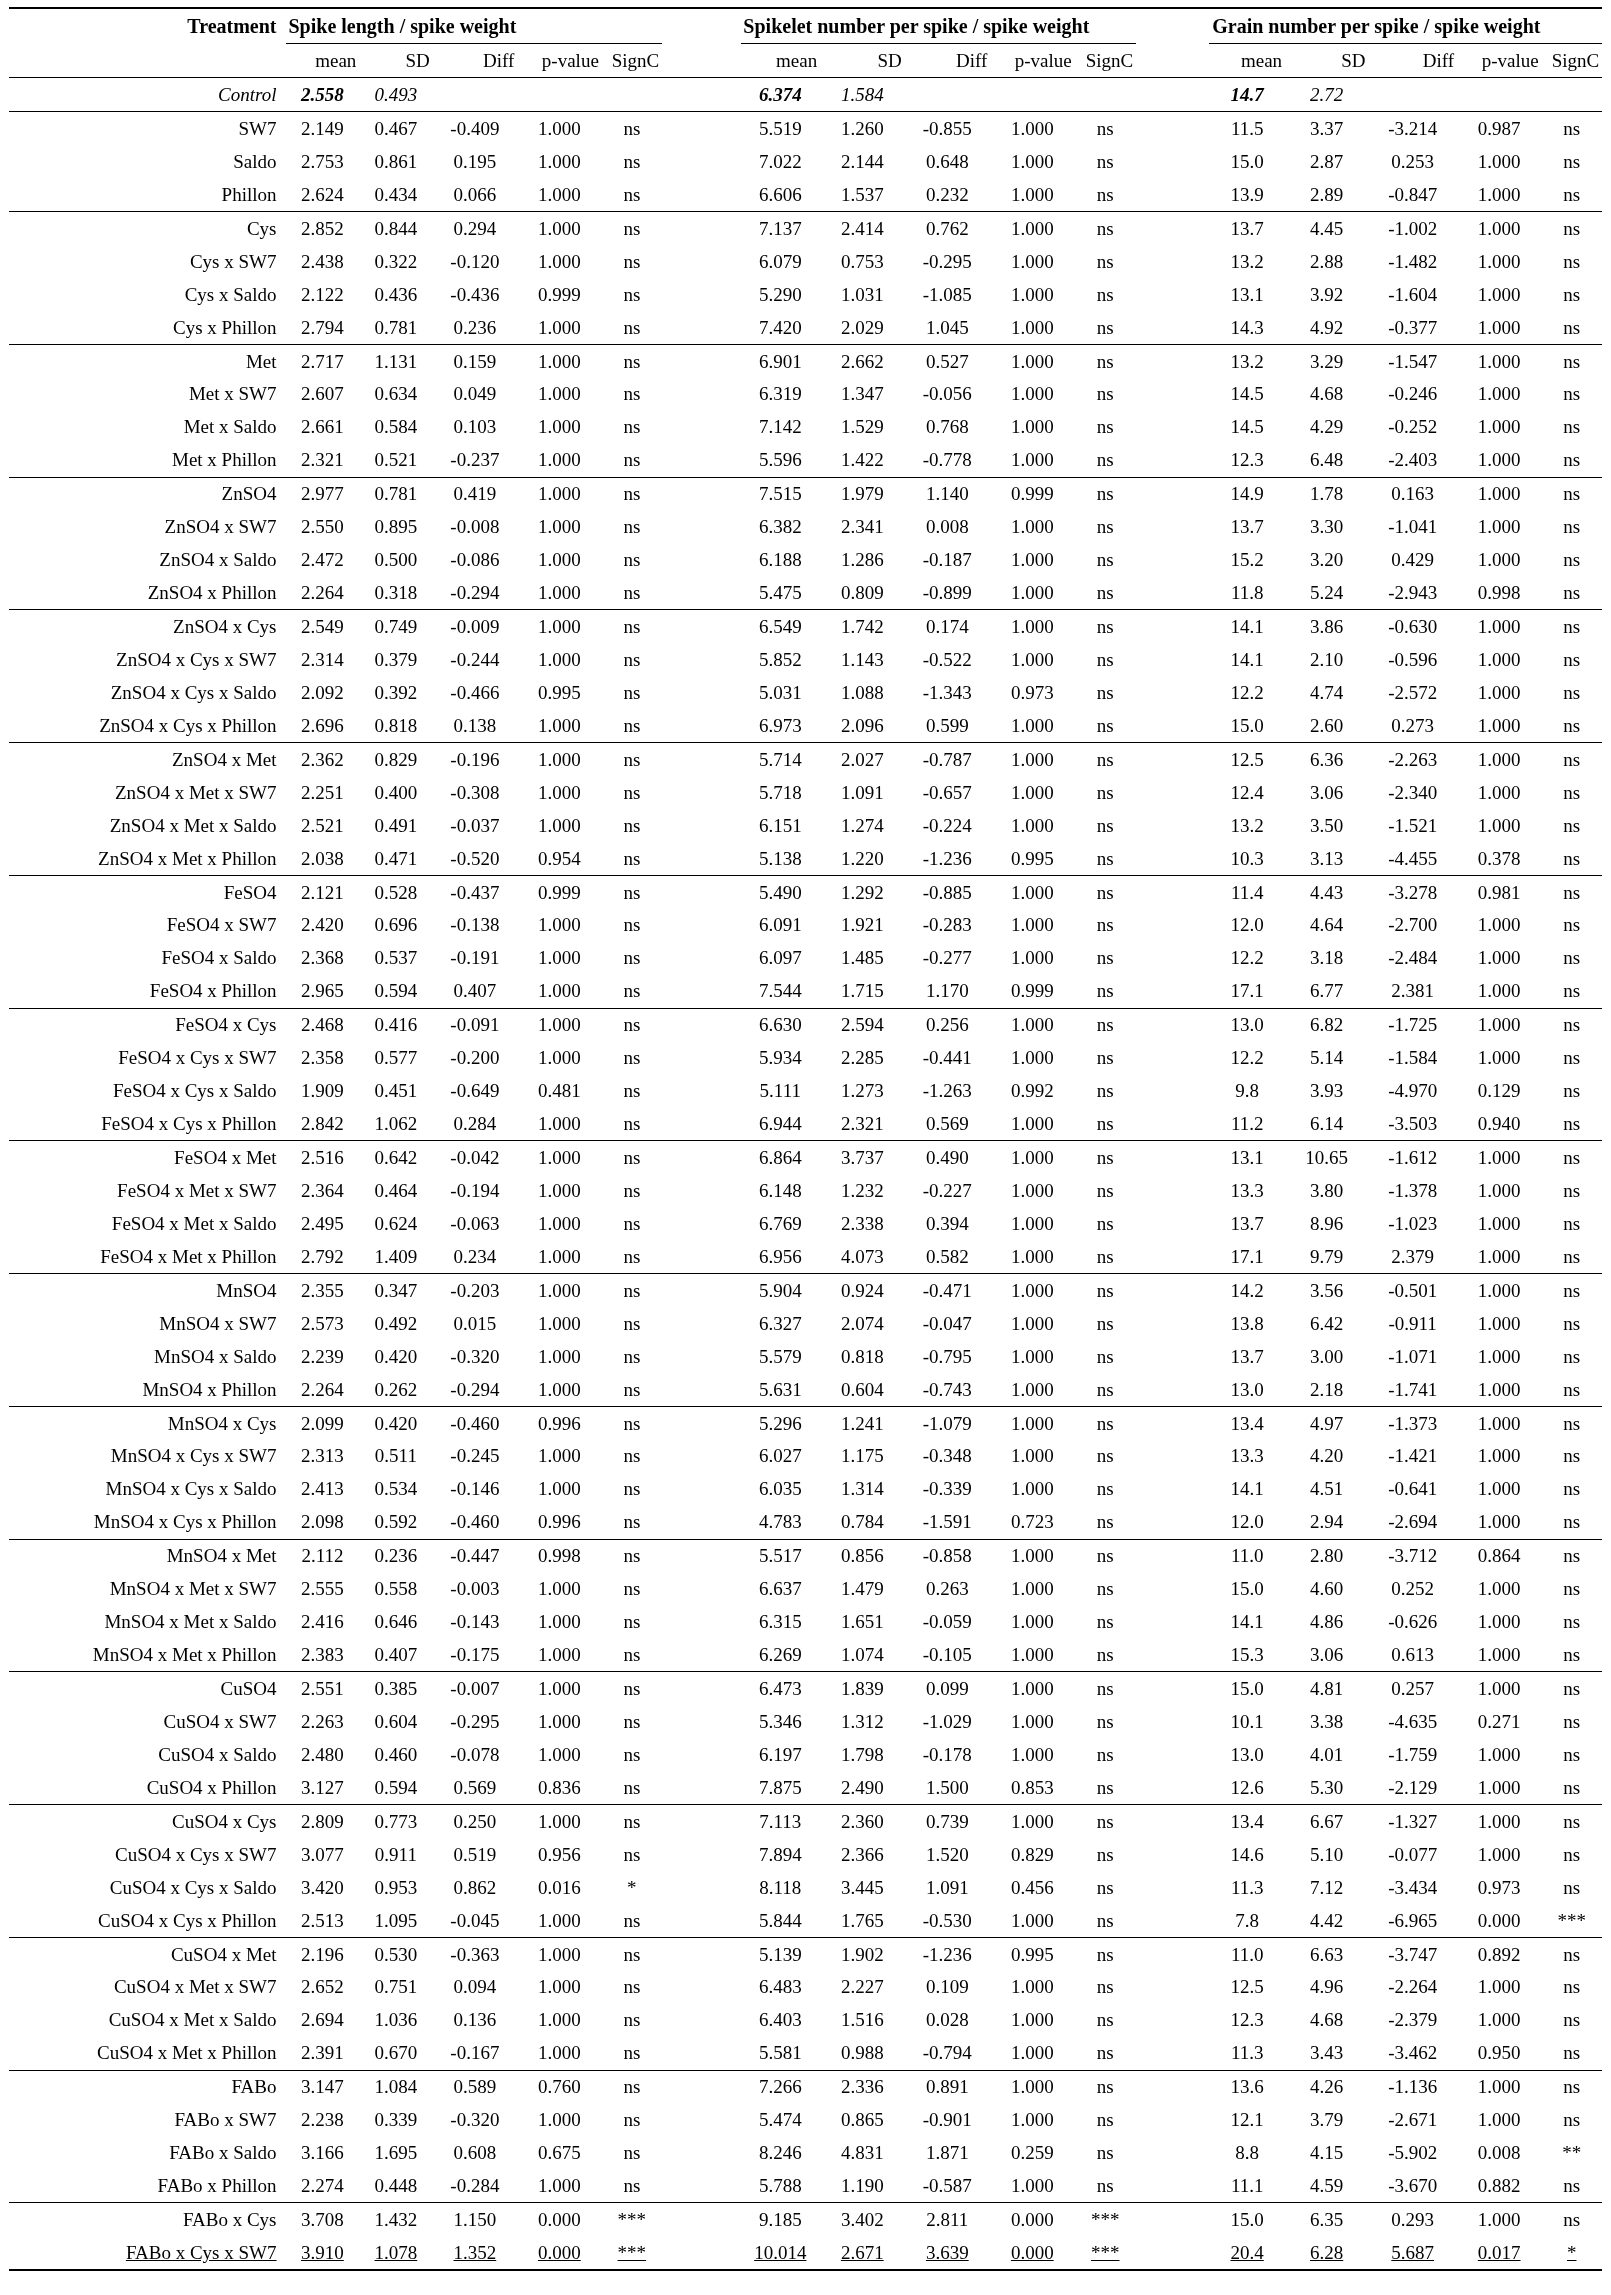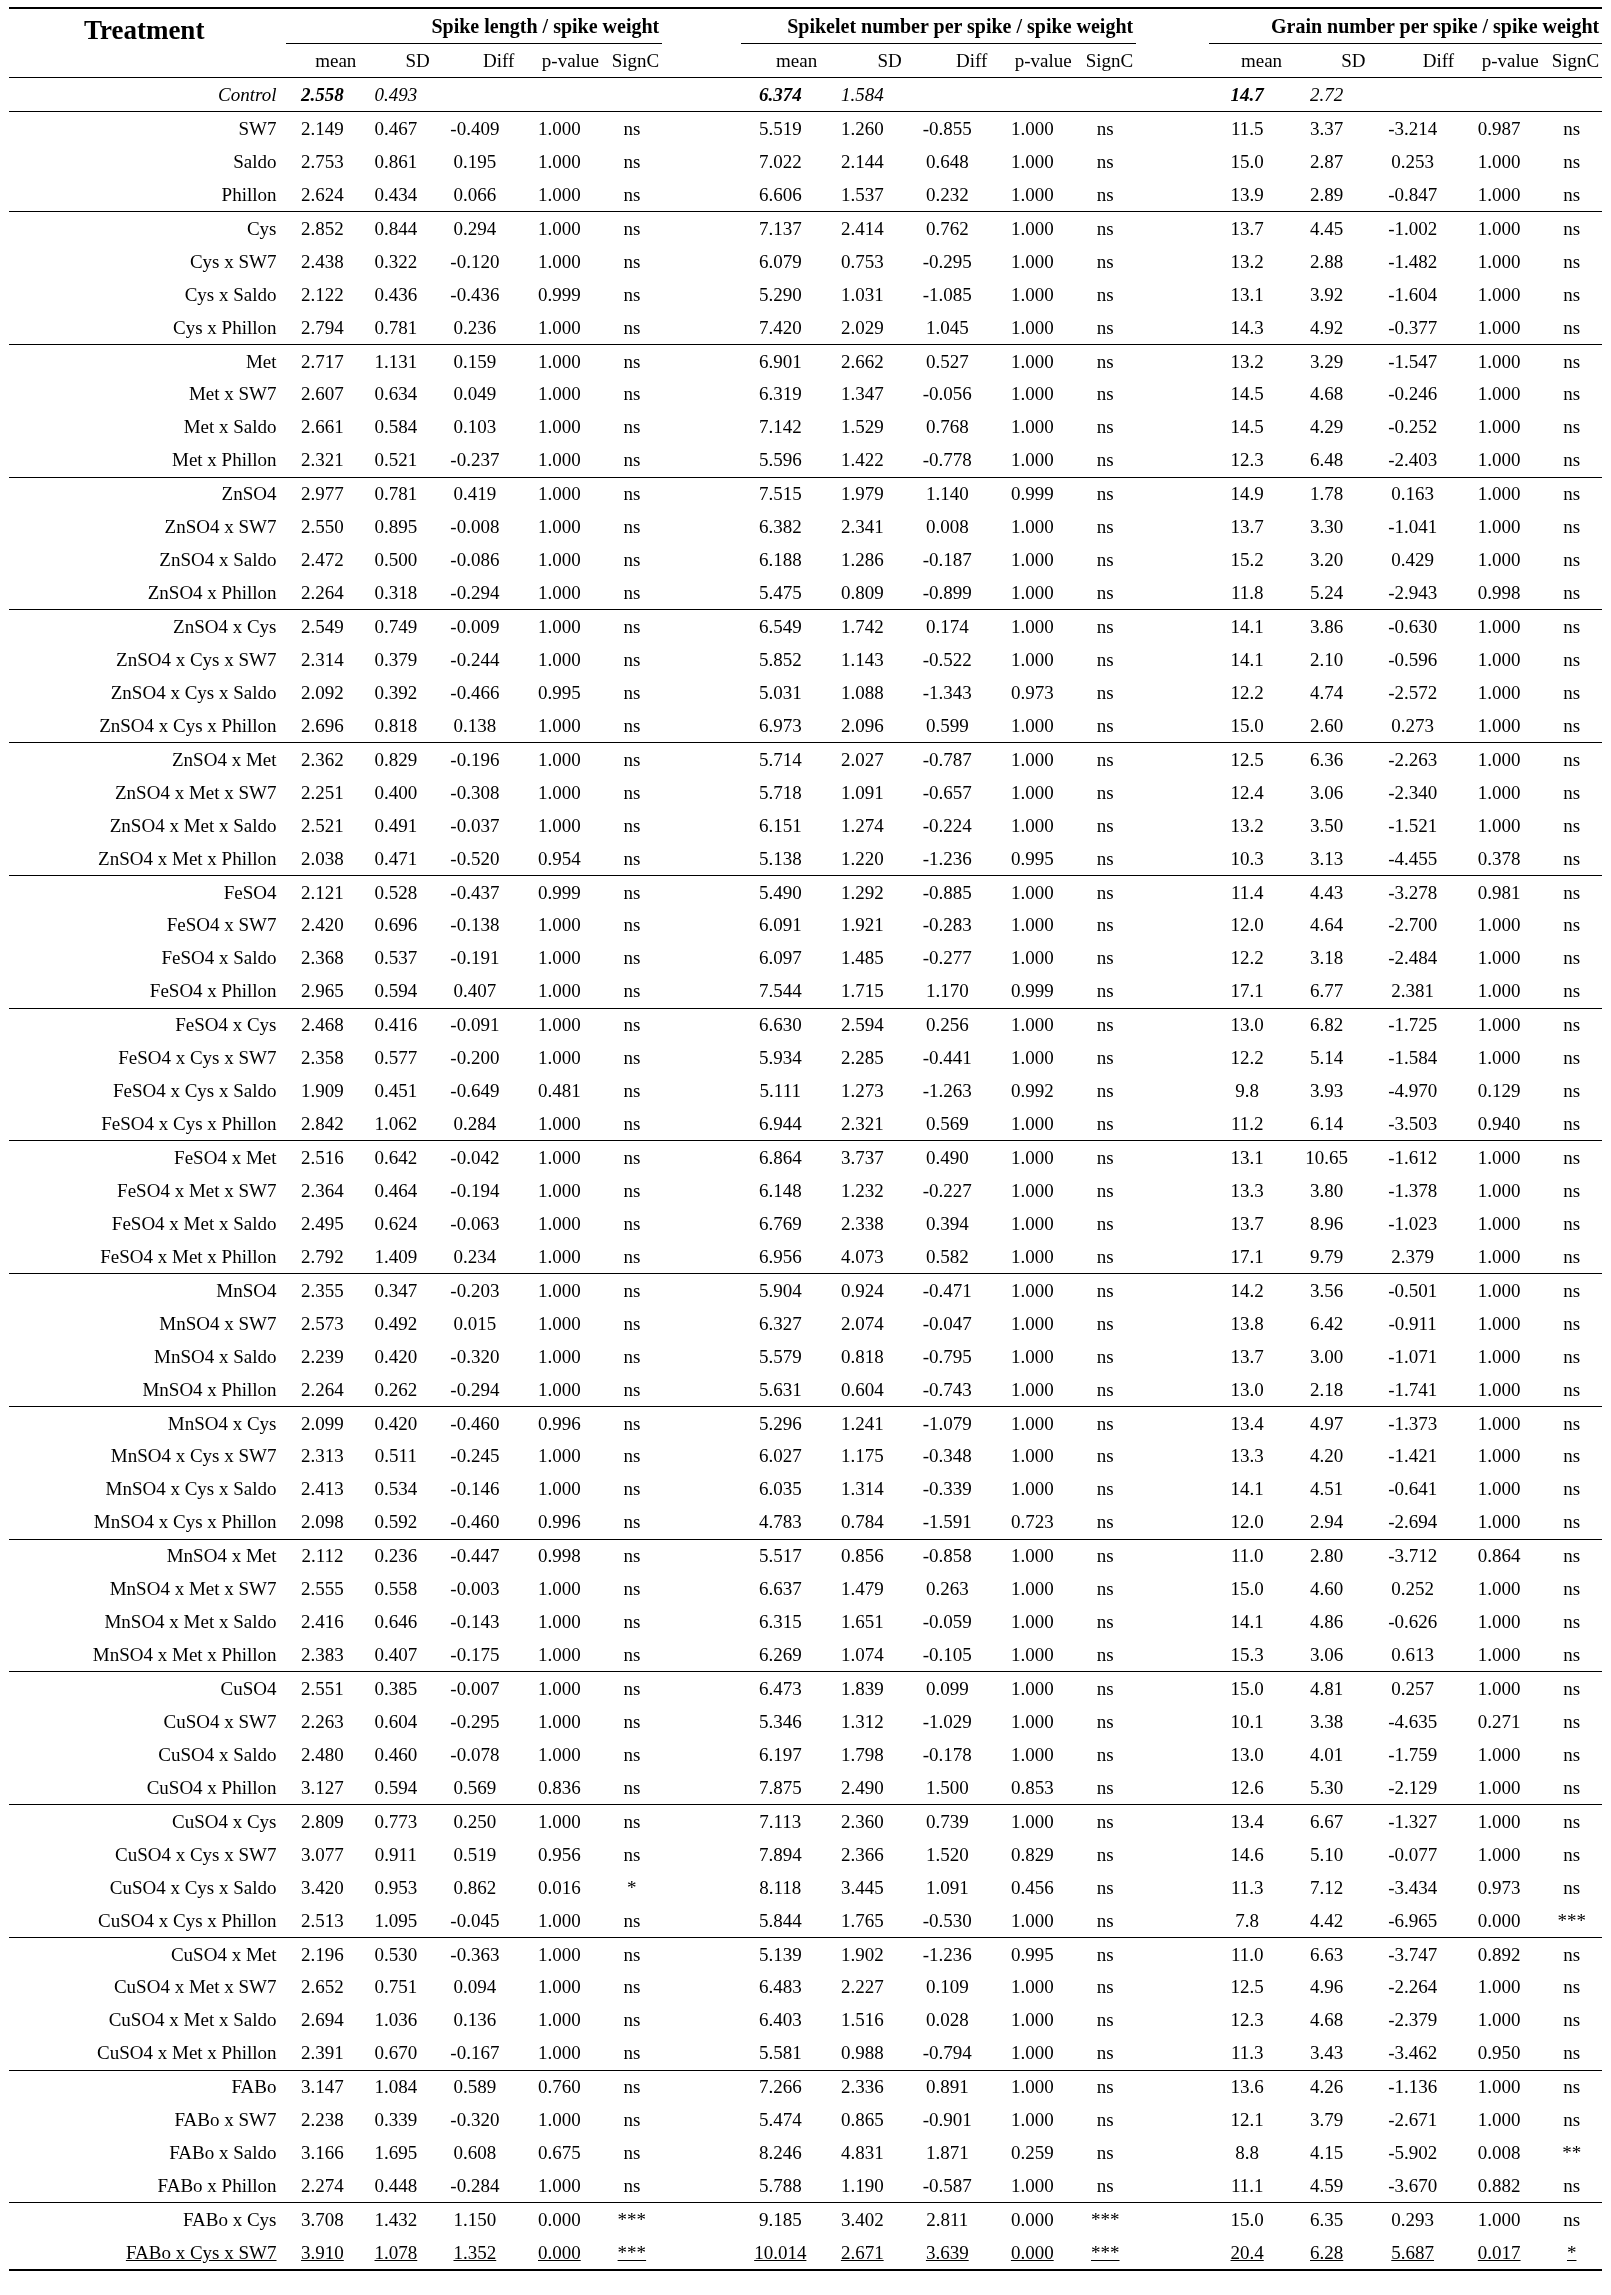--- a/index.html
+++ b/index.html
@@ -29,27 +29,27 @@
     font-weight: normal;
     white-space: nowrap;
     overflow: visible;
   }
   
   .top-rule { border-top: 2.3px solid #000; }
   
   th.grp {
     font-weight: bold;
     font-size: 20px;
-    text-align: right;
+    text-align: left;
     border-bottom: 1.4px solid #000;
   }
   th.treat-h {
     font-weight: bold;
-    font-size: 27px;
-    text-align: center;
+    font-size: 20px;
+    text-align: right;
     vertical-align: top;
     padding-right: 9.2px;
     border-bottom: 1.4px solid #000;
   }
   th.gap-h { border-bottom: 1.4px solid #000; }
   th.sub-th {
     text-align: right;
     border-bottom: 1.4px solid #000;
   }
   td.treat {

